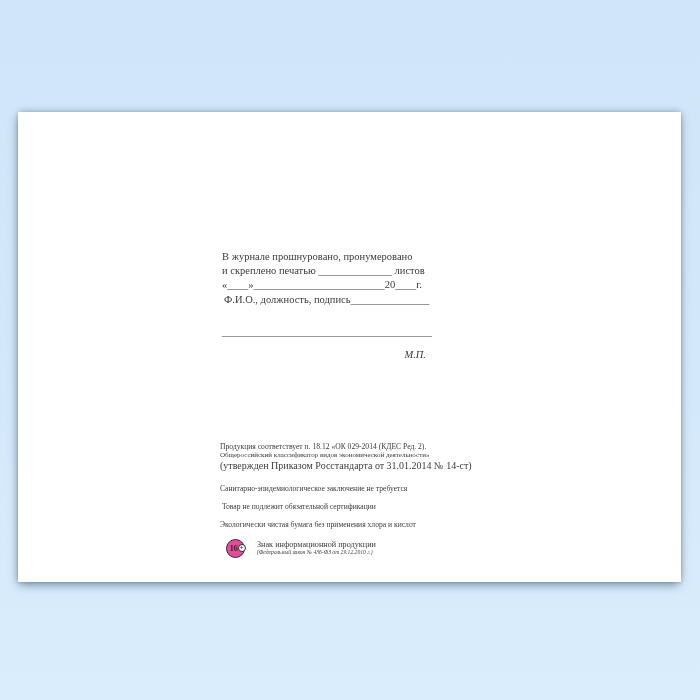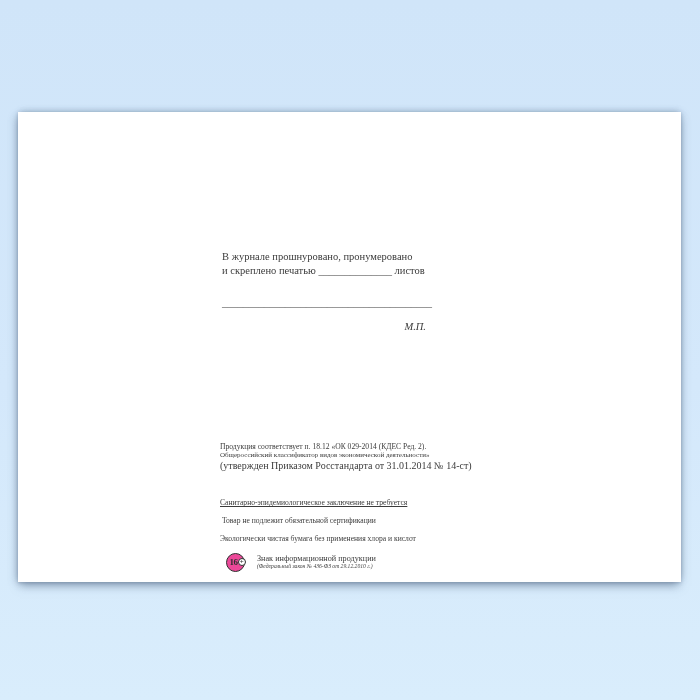--- a/index.html
+++ b/index.html
@@ -50,21 +50,21 @@
     left: 202px;
     top: 330px;
     width: 250px;
     color: #3b3b3b;
     white-space: nowrap;
   }
   .std-line1 { font-size: 7.6px; line-height: 9.4px; }
   .std-line2 { font-size: 7.0px; line-height: 9.4px; }
   .std-decree { font-size: 10px; line-height: 9.6px; }
   .statement { font-size: 7.6px; line-height: 9px; }
-  .sanitary { margin-top: 28px; text-decoration: underline; }
+  .sanitary { margin-top: 14px; }
   .certification { margin-top: 9px; padding-left: 2px; }
   .eco { margin-top: 9px; font-family: Liberation Serif, serif; }
   .info-sign-row {
     margin-top: 10px;
     display: flex;
     align-items: flex-start;
     padding-left: 6px;
   }
   .age-badge {
     position: relative;
@@ -106,20 +106,22 @@
 </style>
 </head>
 <body>
 
 <div class="scene">
   <div class="page">
 
     <div class="binding-block">
       <div>В журнале прошнуровано, пронумеровано</div>
       <div>и скреплено печатью ______________ листов</div>
+      <div>«____»_________________________20____г.</div>
+      <div class="fio-line">Ф.И.О., должность, подпись_______________</div>
       <div class="sign-line">________________________________________</div>
       <div class="seal-mark">М.П.</div>
     </div>
 
     <div class="compliance-block">
       <div class="std-line1">Продукция соответствует п. 18.12 «ОК 029-2014 (КДЕС Ред. 2).</div>
       <div class="std-line2">Общероссийский классификатор видов экономической деятельности»</div>
       <div class="std-decree">(утвержден Приказом Росстандарта от 31.01.2014 № 14-ст)</div>
 
       <div class="statement sanitary">Санитарно-эпидемиологическое заключение не требуется</div>

